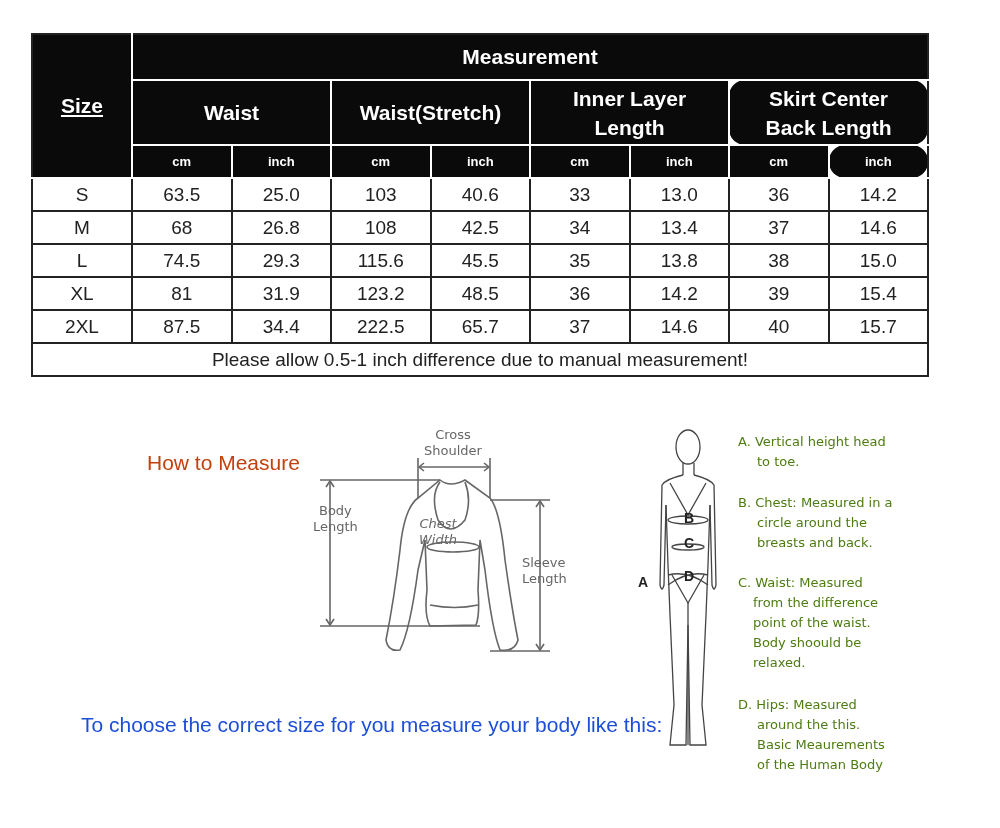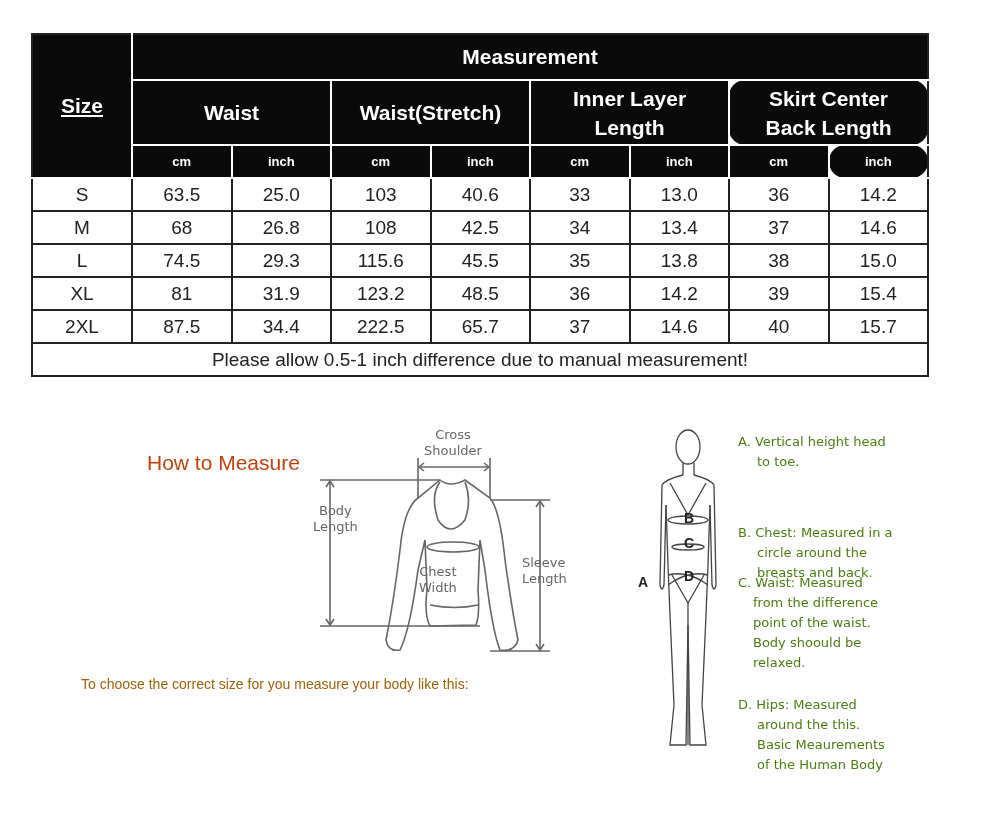--- a/index.html
+++ b/index.html
@@ -8,21 +8,21 @@
   table.size td,table.size th{border:2px solid #222;text-align:center;padding:0;}
   table.size th{background:#0a0a0a;color:#fff;font-weight:bold;border-color:#fff;}
   table.size th.corner{border-left-color:#222;border-top-color:#222;text-decoration:underline;}
   .h-measure{height:44px;font-size:21px;border-top-color:#222 !important;border-right-color:#222 !important;}
   .h-group{height:63px;font-size:21px;line-height:29px;}
   .h-unit{height:31px;font-size:13px;}
   .h-group.last,.h-unit.last{border-right-color:#222 !important;border-radius:16px;}
   table.size td{font-size:19px;height:31px;color:#222;}
   td.note{height:57px;font-size:19px;}
   .howto{position:absolute;left:147px;top:428px;font-size:21px;color:#c2410c;margin-top:23px;}
-  .choose{position:absolute;left:81px;top:676px;font-size:14px;color:#a16207;}
+  .choose{position:absolute;left:81px;top:713px;font-size:21px;color:#1d4ed8;}
   .lbl{position:absolute;font-family:"DejaVu Sans",sans-serif;font-size:13px;color:#666;line-height:16px;text-align:center;}
   .desc{position:absolute;left:738px;font-family:"DejaVu Sans",sans-serif;font-size:13px;color:#4d7c0f;line-height:20px;}
   .desc .ind{padding-left:19px;display:block;}
   .bl{position:absolute;font-size:14px;font-weight:bold;color:#222;}
   svg{position:absolute;}
 </style>
 </head>
 <body>
 
 <table class="size">
@@ -134,21 +134,21 @@
     <line x1="190" y1="231" x2="250" y2="231"></line>
   <line x1="240" y1="82" x2="240" y2="229"></line>
     <path d="M236 87 L240 81 L244 87 M236 224 L240 230 L244 224"></path>
   <path d="M140 60 Q150 68 165 60 L190 78 Q200 90 205 140 Q212 190 218 220 Q215 232 200 230 Q192 210 185 150 L180 120 L178 170 Q180 195 176 205 L130 206 Q124 195 127 170 L125 120 L118 150 Q110 210 100 230 Q88 232 86 220 Q94 180 100 130 Q104 88 118 78 Z"></path>
   <path d="M140 62 Q130 75 138 100 Q150 118 165 100 Q172 80 165 62"></path>
   <ellipse cx="153" cy="127" rx="26" ry="5"></ellipse>
   <path d="M130 185 Q155 190 178 185"></path>
 </svg>
 <div class="lbl" style="left:424px;top:427px;"><span>Cross</span><br><span>Shoulder</span></div>
 <div class="lbl" style="left:313px;top:503px;text-align:center;"><span>Body</span><br><span>Length</span></div>
-<div class="lbl" style="left:419px;top:564px;"><span>Chest</span><br><span>Width</span></div>
+<div class="lbl" style="left:419px;top:516px;font-style:italic;"><span>Chest</span><br><span>Width</span></div>
 <div class="lbl" style="left:522px;top:555px;text-align:left;"><span>Sleeve</span><br><span>Length</span></div>
 
 <div class="choose">To choose the correct size for you measure your body like this:</div>
 
 <svg width="80" height="340" style="left:650px;top:425px;" viewBox="0 0 80 340" fill="none" stroke="#444" stroke-width="1.3">
   <ellipse cx="38" cy="22" rx="12" ry="17"></ellipse>
   <path d="M33 38 L33 50 M44 38 L44 50"></path>
   <path d="M33 50 Q16 54 12 60 L10 160 Q12 168 14 160 L16 80"></path>
   <path d="M44 50 Q60 54 64 60 L66 160 Q64 168 62 160 L60 80"></path>
   <path d="M16 80 L18 140 L20 190 L24 280 L20 320 L36 320 L38 200 L40 320 L56 320 L52 280 L56 190 L58 140 L60 80"></path>
@@ -158,15 +158,15 @@
   <path d="M18 150 Q38 145 58 160 M18 160 Q38 145 58 150"></path>
   <path d="M22 150 L38 178 L54 150"></path>
   <line x1="38" y1="178" x2="38" y2="320"></line>
 </svg>
 <div class="bl" style="left:684px;top:510px;">B</div>
 <div class="bl" style="left:684px;top:535px;">C</div>
 <div class="bl" style="left:684px;top:568px;">D</div>
 <div class="bl" style="left:638px;top:574px;">A</div>
 
 <div class="desc" style="top:432px;"><span>A. Vertical height head</span><span class="ind">to toe.</span></div>
-<div class="desc" style="top:523px;"><span>B. Chest: Measured in a</span><span class="ind">circle around the</span><span class="ind">breasts and back.</span></div>
+<div class="desc" style="top:493px;"><span>B. Chest: Measured in a</span><span class="ind">circle around the</span><span class="ind">breasts and back.</span></div>
 <div class="desc" style="top:573px;"><span>C. Waist: Measured</span><span class="ind" style="padding-left:15px">from the difference</span><span class="ind" style="padding-left:15px">point of the waist.</span><span class="ind" style="padding-left:15px">Body shoould be</span><span class="ind" style="padding-left:15px">relaxed.</span></div>
 <div class="desc" style="top:695px;"><span>D. Hips: Measured</span><span class="ind">around the this.</span><span class="ind">Basic Meaurements</span><span class="ind">of the Human Body</span></div>
 
 </body></html>

